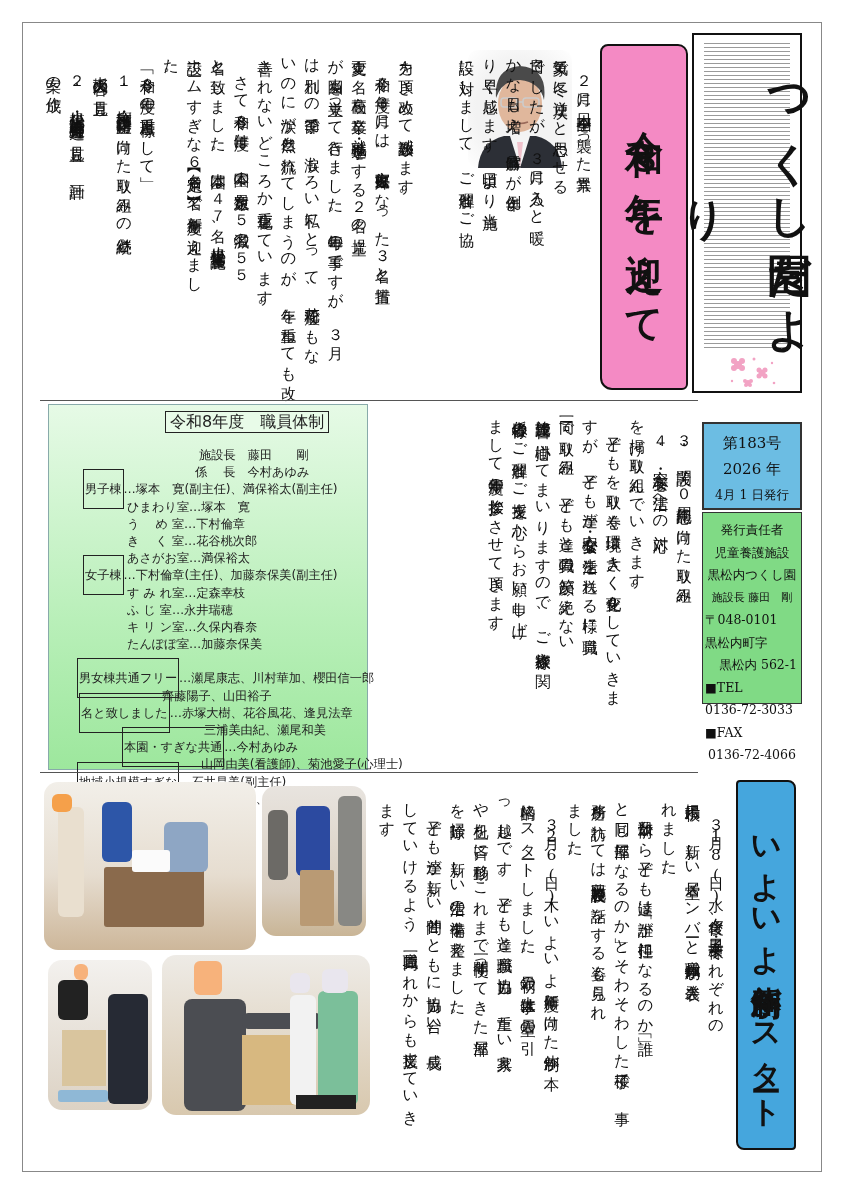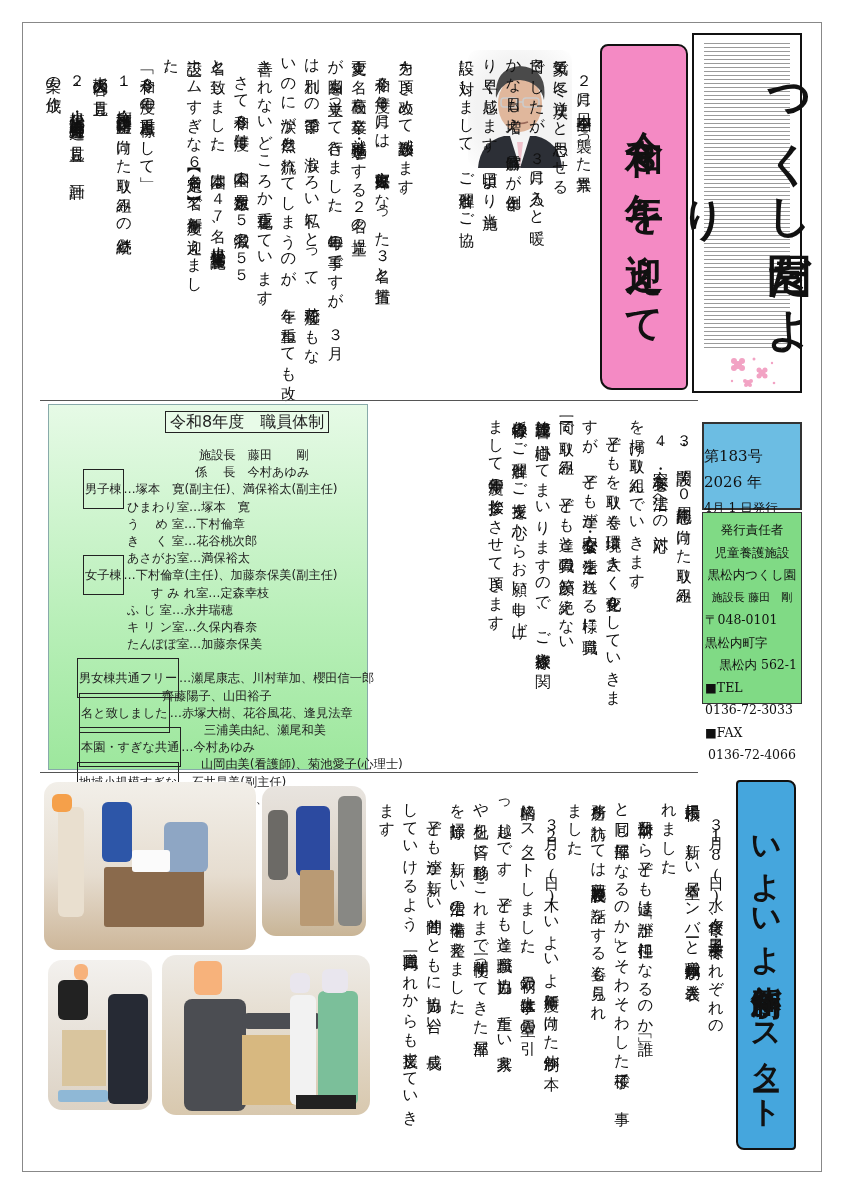--- a/index.html
+++ b/index.html
@@ -5,21 +5,21 @@
   html,body{margin:0;padding:0;background:#ffffff;}
   body{width:847px;height:1200px;position:relative;overflow:hidden;font-family:"DejaVu Serif","Liberation Serif",serif;color:#111;}
   .page{position:absolute;left:22px;top:22px;width:800px;height:1150px;border:1px solid #888;box-sizing:border-box;}
   .hline{position:absolute;height:1px;background:#555;}
   .vtext{writing-mode:vertical-rl;-webkit-writing-mode:vertical-rl;font-size:15.5px;line-height:23.5px;letter-spacing:1.2px;position:absolute;text-orientation:upright;}
   .vtext p{margin:0;}
   .masthead{position:absolute;left:692px;top:33px;width:110px;height:360px;border:2px solid #111;background:#fff;box-sizing:border-box;}
   .mast-stripe{position:absolute;left:10px;top:8px;width:86px;height:305px;background:repeating-linear-gradient(to bottom,#9a9a9a 0 1.5px,#fff 1.5px 4px);}
   .mast-title{position:absolute;left:10px;top:8px;width:86px;height:305px;writing-mode:vertical-rl;text-orientation:upright;font-family:"DejaVu Sans","Liberation Sans",sans-serif;font-weight:bold;font-size:44px;line-height:86px;text-align:center;letter-spacing:4px;color:#111;display:flex;align-items:center;justify-content:center;}
   .sakura{position:absolute;left:30px;top:318px;width:60px;height:36px;}
-  .issue{position:absolute;left:702px;top:422px;width:100px;height:88px;background:#6cbde3;border:2px solid #333;box-sizing:border-box;font-size:15px;line-height:26px;padding-top:19px;}
+  .issue{position:absolute;left:702px;top:422px;width:100px;height:88px;background:#6cbde3;border:2px solid #333;box-sizing:border-box;text-align:center;font-size:15px;line-height:26px;padding-top:6px;}
   .issue .small{font-size:12.5px;}
   .pub{position:absolute;left:702px;top:512px;width:100px;height:192px;background:#80da85;border:1px solid #333;box-sizing:border-box;font-size:12.5px;line-height:22.5px;padding-top:6px;}
   .pub .c{text-align:center;display:block;}
   .pub .r{text-align:right;display:block;padding-right:4px;}
   .pub .l{display:block;padding-left:2px;}
   .banner-pink{position:absolute;left:600px;top:44px;width:88px;height:346px;background:#f48ac4;border:2.5px solid #111;border-radius:8px 10px 6px 12px;box-sizing:border-box;writing-mode:vertical-rl;text-orientation:upright;font-family:"DejaVu Sans","Liberation Sans",sans-serif;font-weight:bold;font-size:38px;line-height:80px;text-align:center;letter-spacing:8px;display:flex;align-items:center;justify-content:center;color:#111;}
   .banner-blue{position:absolute;left:736px;top:780px;width:60px;height:370px;background:#45a6dd;border:2.5px solid #111;border-radius:4px 8px 4px 8px;box-sizing:border-box;writing-mode:vertical-rl;text-orientation:upright;font-family:"DejaVu Sans","Liberation Sans",sans-serif;font-weight:bold;font-size:30px;line-height:54px;text-align:center;letter-spacing:2px;display:flex;align-items:center;justify-content:center;color:#111;}
   .portrait{position:absolute;left:468px;top:50px;width:104px;height:118px;border-radius:10px;overflow:hidden;background:radial-gradient(ellipse at center,#f3f3f3 60%,#ffffff 100%);}
   .staff{position:absolute;left:48px;top:404px;width:320px;height:366px;background:linear-gradient(to bottom,#e6fae6 0%,#b8efb8 60%,#9de79d 100%);border:1px solid #8aa;box-sizing:border-box;font-family:"DejaVu Sans","Liberation Sans",sans-serif;font-size:12.2px;line-height:17.2px;color:#222;}
   .staff-title{position:absolute;left:116px;top:6px;border:1px solid #222;padding:0 4px;font-size:16px;line-height:20px;background:#e8fbe8;}
@@ -143,30 +143,30 @@
   <div class="staff-title">令和8年度　職員体制</div>
   <div class="staff-lines" id="staff-lines">
       <div class="sl" style="padding-left: 150px;"><span>施設長　藤田　　剛</span></div>
       <div class="sl" style="padding-left: 146px;"><span>係　 長　今村あゆみ</span></div>
       <div class="sl" style="padding-left: 34px;"><span class="boxed">男子棟</span><span>…塚本　寛(副主任)、満保裕太(副主任)</span></div>
       <div class="sl" style="padding-left: 78px;"><span>ひまわり室…塚本　寛</span></div>
       <div class="sl" style="padding-left: 78px;"><span>う　 め  室…下村倫章</span></div>
       <div class="sl" style="padding-left: 78px;"><span>き　 く  室…花谷桃次郎</span></div>
       <div class="sl" style="padding-left: 78px;"><span>あさがお室…満保裕太</span></div>
       <div class="sl" style="padding-left: 34px;"><span class="boxed">女子棟</span><span>…下村倫章(主任)、加藤奈保美(副主任)</span></div>
-      <div class="sl" style="padding-left: 78px; margin-left: 24px;"><span>す み れ室…定森幸枝</span></div>
+      <div class="sl" style="padding-left: 78px;"><span>す み れ室…定森幸枝</span></div>
       <div class="sl" style="padding-left: 78px;"><span>ふ じ  室…永井瑞穂</span></div>
       <div class="sl" style="padding-left: 78px;"><span>キ リ ン室…久保内春奈</span></div>
       <div class="sl" style="padding-left: 78px;"><span>たんぽぽ室…加藤奈保美</span></div>
       <div class="sl" style="padding-left: 0px;"><span></span></div>
       <div class="sl" style="padding-left: 28px;"><span class="boxed">男女棟共通フリー</span><span>…瀬尾康志、川村華加、櫻田信一郎</span></div>
       <div class="sl" style="padding-left: 113px;"><span>齊藤陽子、山田裕子</span></div>
       <div class="sl" style="padding-left: 30px;"><span class="boxed">名と致しました</span><span>…赤塚大樹、花谷風花、逢見法章</span></div>
       <div class="sl" style="padding-left: 136px; margin-left: 19px;"><span>三浦美由紀、瀬尾和美</span></div>
-      <div class="sl" style="padding-left: 30px;"><span class="boxed">本園・すぎな共通</span><span>…今村あゆみ</span></div>
+      <div class="sl" style="padding-left: 30px; margin-left: 43px;"><span class="boxed">本園・すぎな共通</span><span>…今村あゆみ</span></div>
       <div class="sl" style="padding-left: 152px;"><span>山岡由美(看護師)、菊池愛子(心理士)</span></div>
       <div class="sl" style="padding-left: 28px;"><span class="boxed">地域小規模すぎな</span><span>…石井昌美(副主任)</span></div>
       <div class="sl" style="padding-left: 158px;"><span>竹田香奈、藤田　薫</span></div>
     </div>
 </div>
 
 <div class="hline" style="left:40px;top:772px;width:658px;"></div>
 
 <div class="banner-blue">いよいよ新体制がスタート</div>
 

